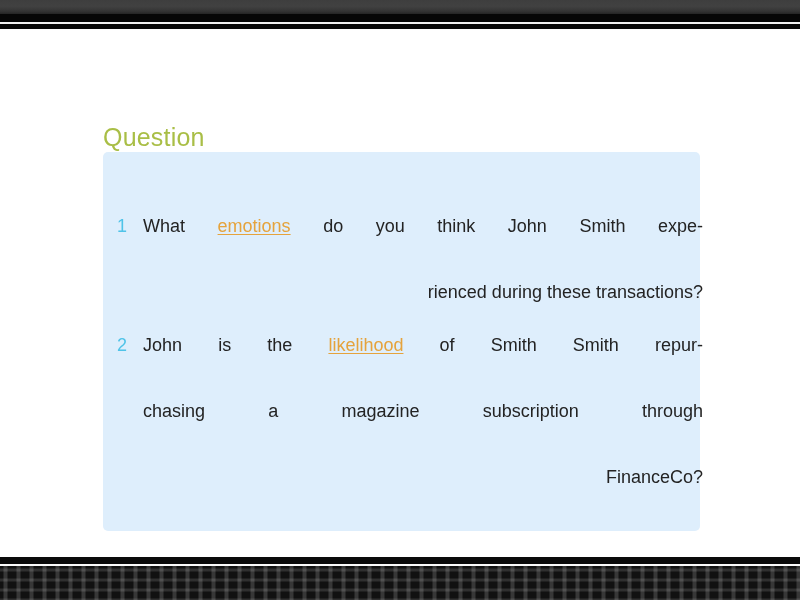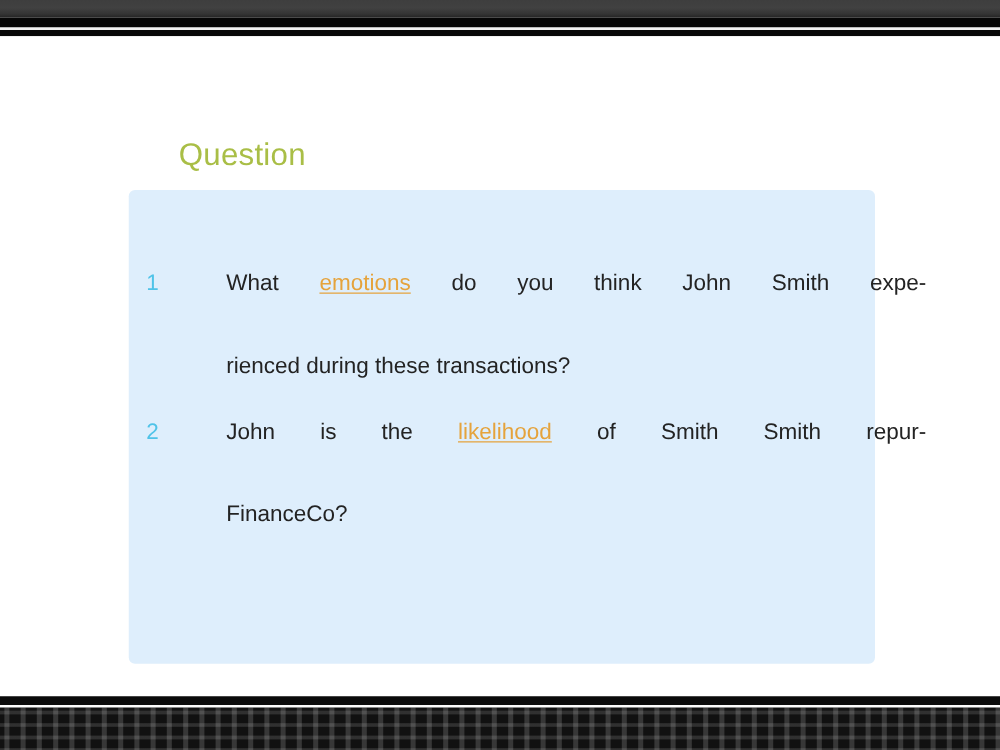--- a/index.html
+++ b/index.html
@@ -109,27 +109,26 @@
         rgba(255,255,255,0.13) 3px,
         rgba(255,255,255,0.13) 5px,
         rgba(255,255,255,0.00) 6px,
         rgba(255,255,255,0.00) 10px);
   }
 
   
   .slide-title {
     position: absolute;
     left: 103px;
-    top: 109px;
+    top: 122px;
     font-size: 25px;
     line-height: 30px;
     color: #A9BE46;
     letter-spacing: 0.2px;
     white-space: nowrap;
-    margin-left: 40px;
   }
 
   
   .content-panel {
     position: absolute;
     left: 103px;
     top: 152px;
     width: 597px;
     height: 379px;
     background: #DEEEFC;
@@ -166,38 +165,37 @@
 
   .q-text {
     font-size: 18px;
     line-height: 33px;
     color: #232323;
     text-align: justify;
     text-justify: inter-word;
     width: 560px;
     box-sizing: border-box;
     hyphens: manual;
-    margin-left: 38px;
   }
 
   .q-text .kw {
     color: #E5A33C;
     text-decoration: underline;
     text-decoration-color: #E5A33C;
     text-underline-offset: 2px;
   }
 
   
   .line {
     display: block;
     text-align: justify;
     text-justify: inter-word;
   }
   .line.last {
-    text-align: left;
+    text-align: right;
   }
   .line::after {
     content: "";
     display: inline-block;
     width: 100%;
     height: 0;
   }
   .line.last::after {
     display: none;
   }
@@ -225,20 +223,21 @@
         <div class="q-text">
           <span class="line"><span>What </span><span class="kw">emotions</span><span> do you think John Smith expe-</span></span>
             <span class="line last"><span>rienced during these transactions?</span></span>
         </div>
       </div>
 
       <div class="q-item">
         <span class="q-num">2</span>
         <div class="q-text">
           <span class="line"><span>John is the </span><span class="kw">likelihood</span><span> of Smith Smith repur-</span></span>
+            <span class="line"><span>chasing a magazine subscription through</span></span>
             <span class="line last"><span>FinanceCo?</span></span>
         </div>
       </div>
 
     </div>
   </div>
 
   <div class="bottom-bar">
     <div class="bottom-black-1"></div>
     <div class="bottom-white-1"></div>

